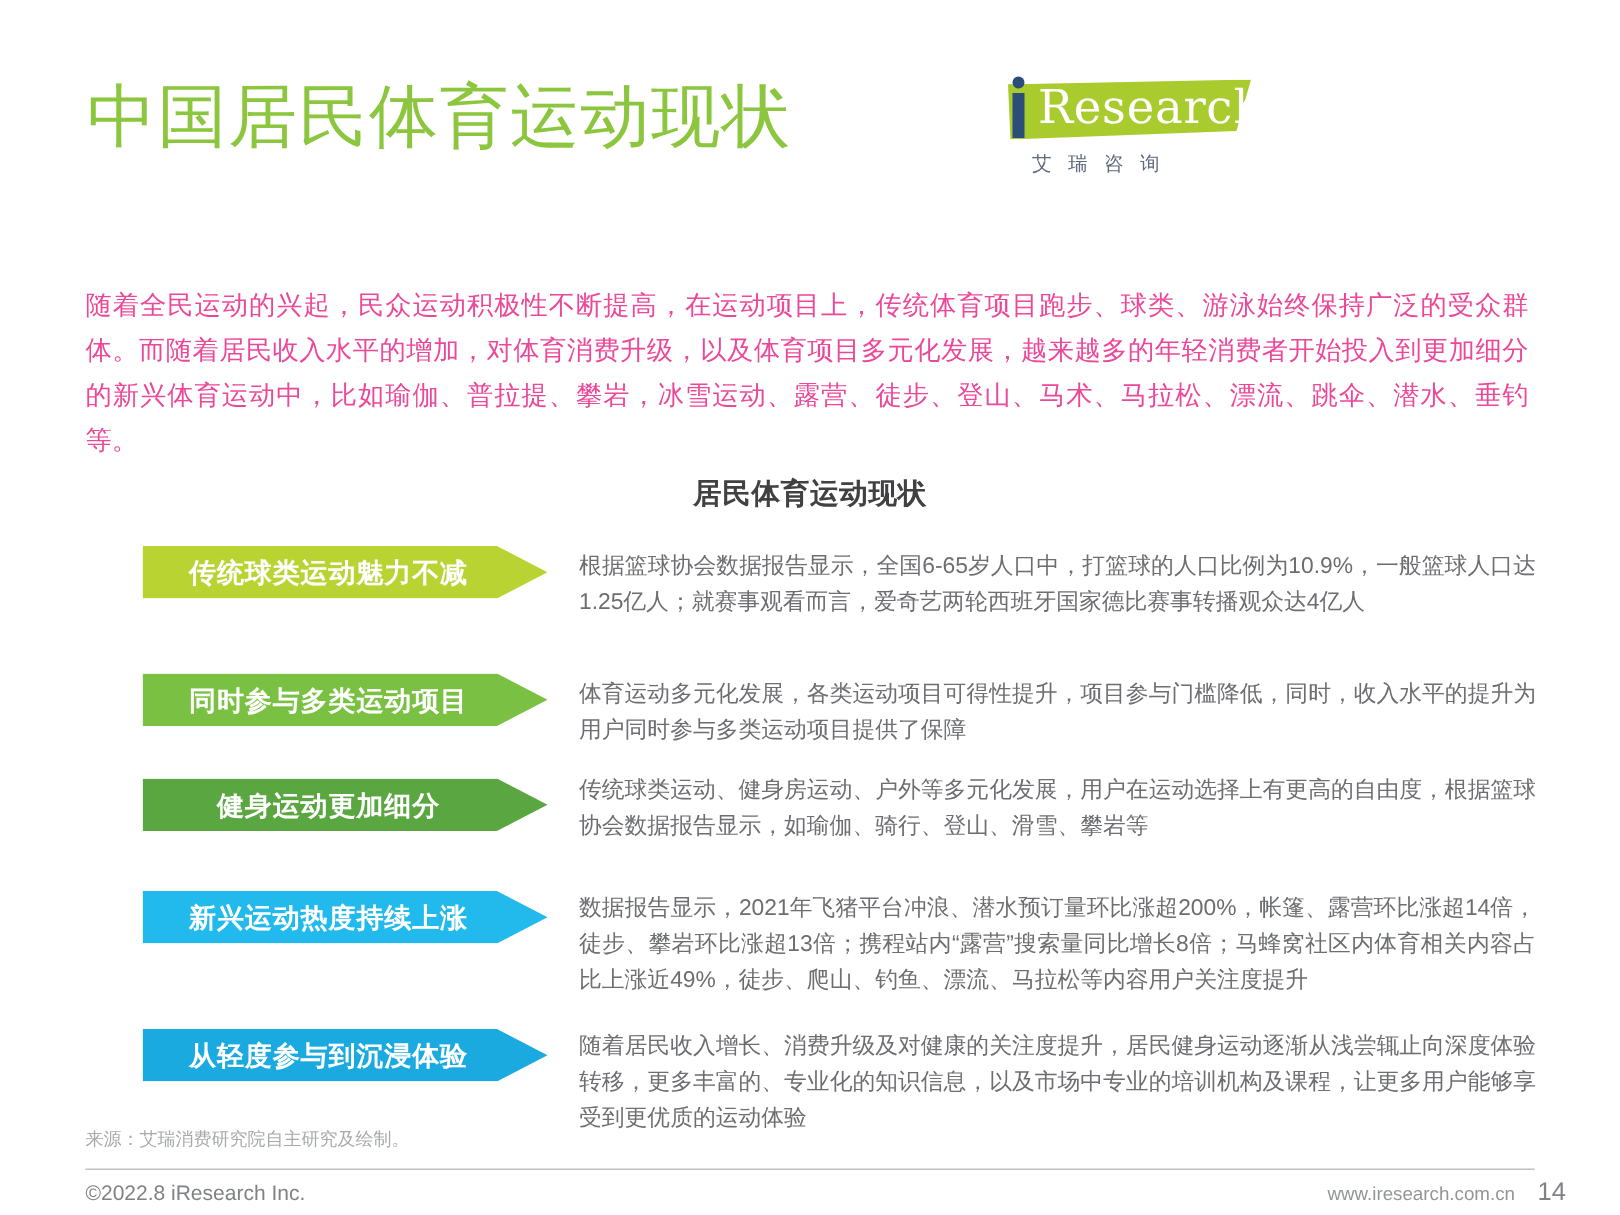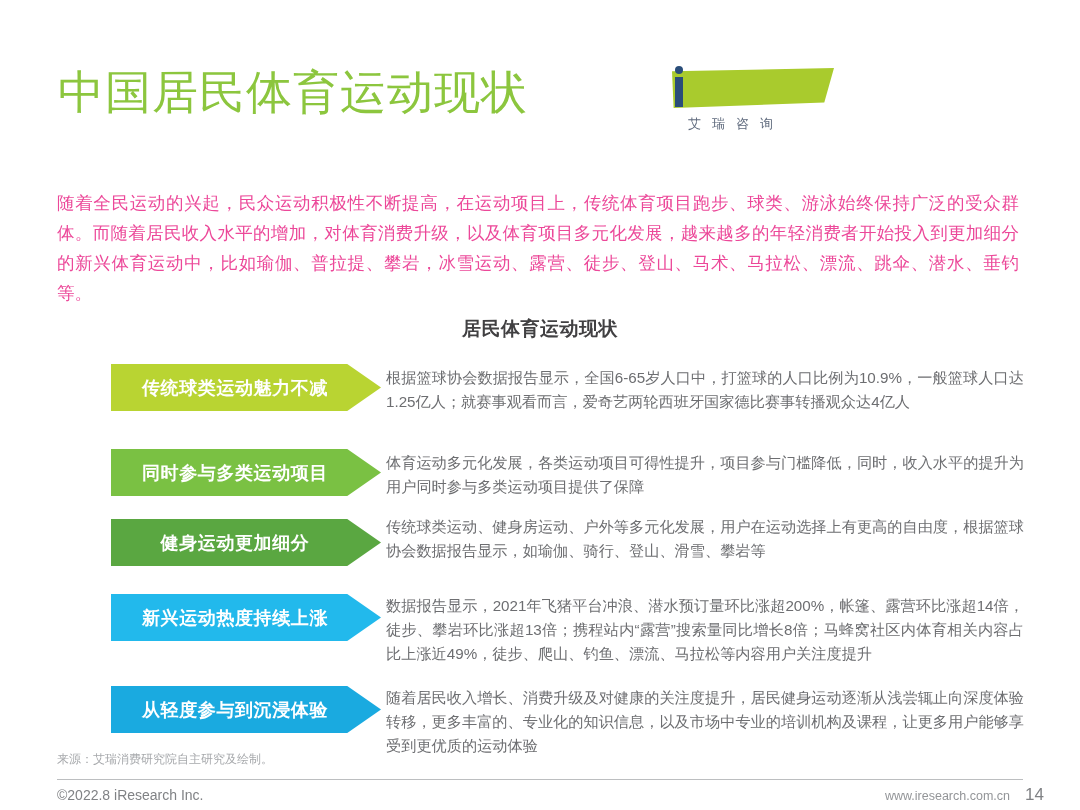--- a/index.html
+++ b/index.html
@@ -12,21 +12,21 @@
     height: 810px;
     font-family: "Liberation Sans", "DejaVu Sans", sans-serif;
     position: relative;
     overflow: hidden;
     color: #58595b;
   }
 
   
   .header {
     position: absolute;
-    left: 0; top: 18px;
+    left: 0; top: 3px;
     width: 870px;
     height: 175px;
   }
   .main-title {
     position: absolute;
     left: 58px;
     top: 45px;
     font-size: 46px;
     line-height: 58px;
     color: #8cc63e;
@@ -136,26 +136,25 @@
     width: 1080px;
   }
   .row {
     position: relative;
     width: 1080px;
   }
   .banner {
     position: absolute;
     left: 95px;
     width: 270px;
-    height: 47px;
+    height: 35px;
     display: flex;
     align-items: center;
     justify-content: center;
     clip-path: polygon(0 0, 87.5% 0, 100% 50%, 87.5% 100%, 0 100%);
-    margin-left: 16px;
   }
   .banner-label {
     font-size: 18px;
     font-weight: bold;
     color: #ffffff;
     letter-spacing: 0.6px;
     margin-right: 22px;
     white-space: nowrap;
   }
   .row-text {
@@ -210,20 +209,21 @@
 <body>
 
 <div class="header">
   <div class="main-title">中国居民体育运动现状</div>
 
   <div class="logo">
     <div class="logo-mark">
       <div class="logo-shape"></div>
       <div class="logo-i-dot"></div>
       <div class="logo-i-stem"></div>
+      <div class="logo-research">Research</div>
     </div>
     <div class="logo-cn">艾瑞咨询</div>
   </div>
 </div>
 
 <div class="intro">随着全民运动的兴起，民众运动积极性不断提高，在运动项目上，传统体育项目跑步、球类、游泳始终保持广泛的受众群体。而随着居民收入水平的增加，对体育消费升级，以及体育项目多元化发展，越来越多的年轻消费者开始投入到更加细分的新兴体育运动中，比如瑜伽、普拉提、攀岩，冰雪运动、露营、徒步、登山、马术、马拉松、漂流、跳伞、潜水、垂钓等。</div>
 
 <div class="chart-title">居民体育运动现状</div>
 
 <div class="rows" id="rows-container">

